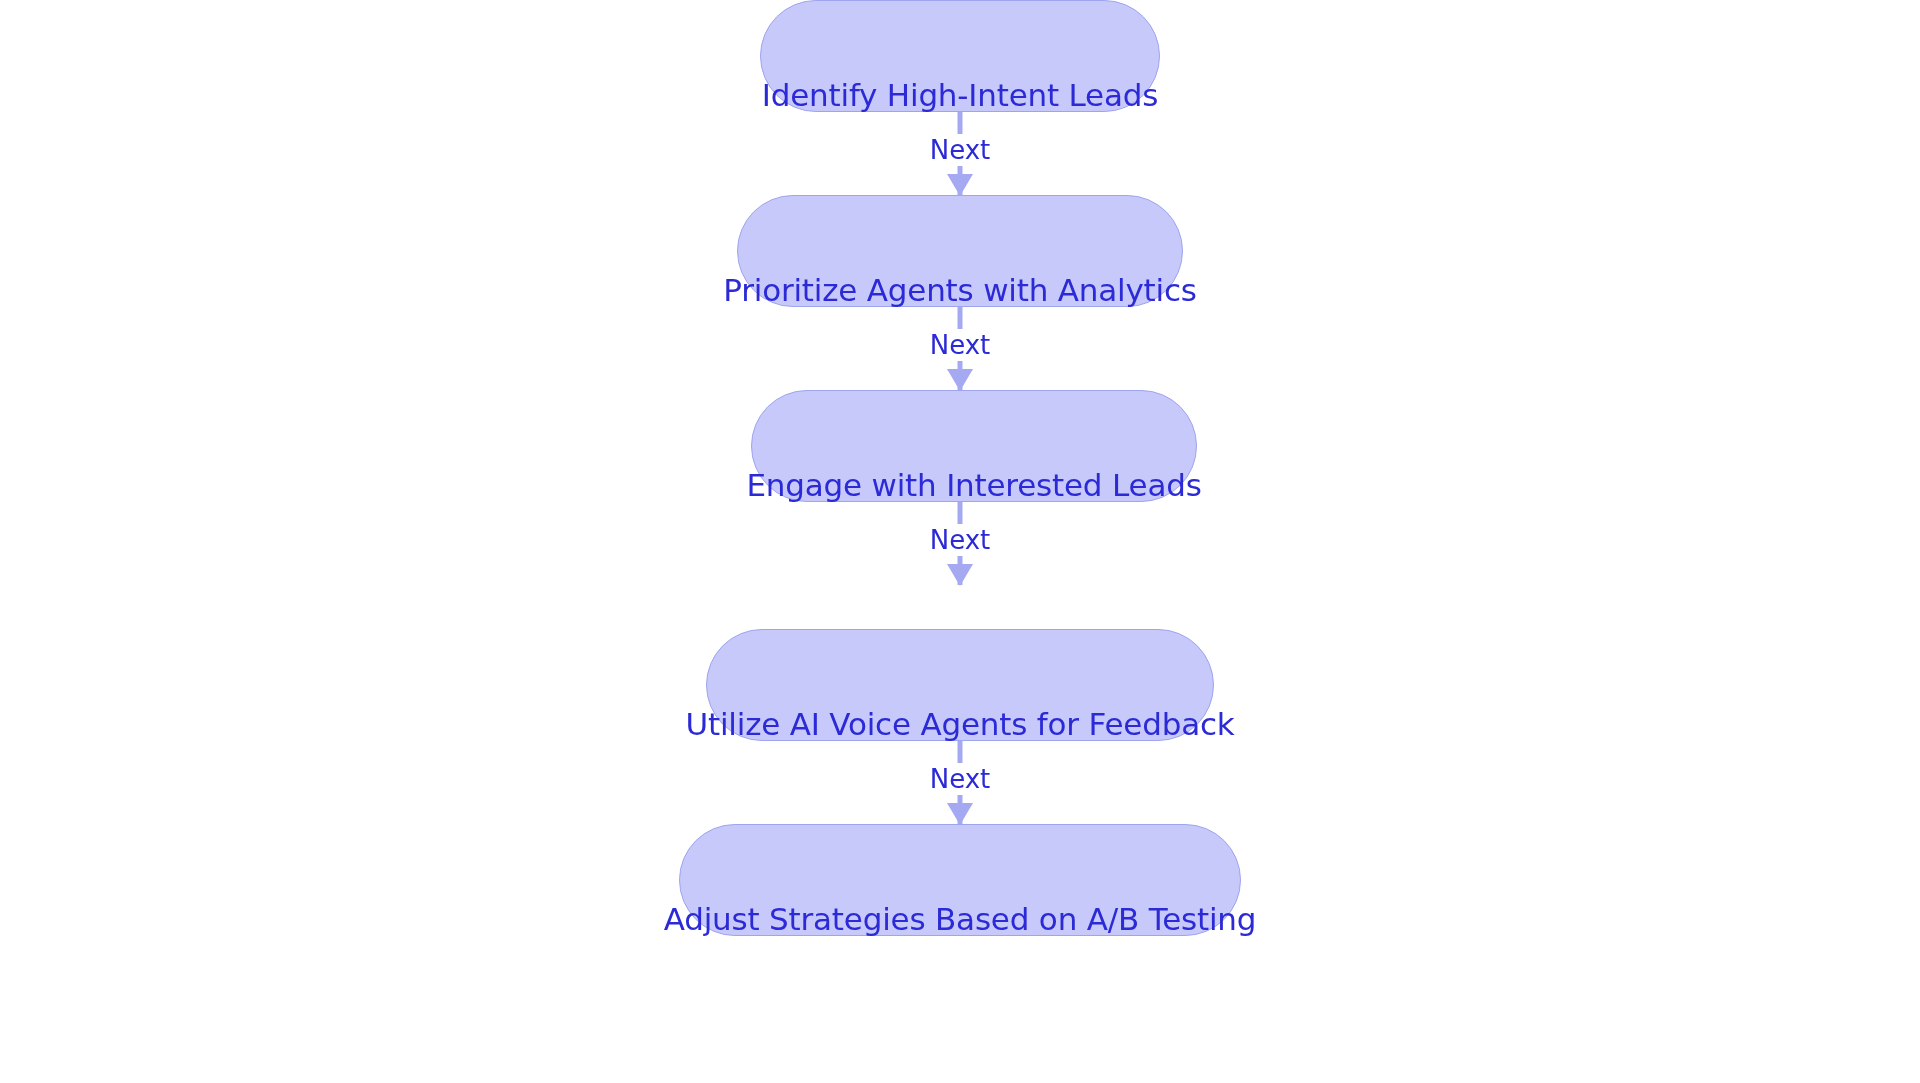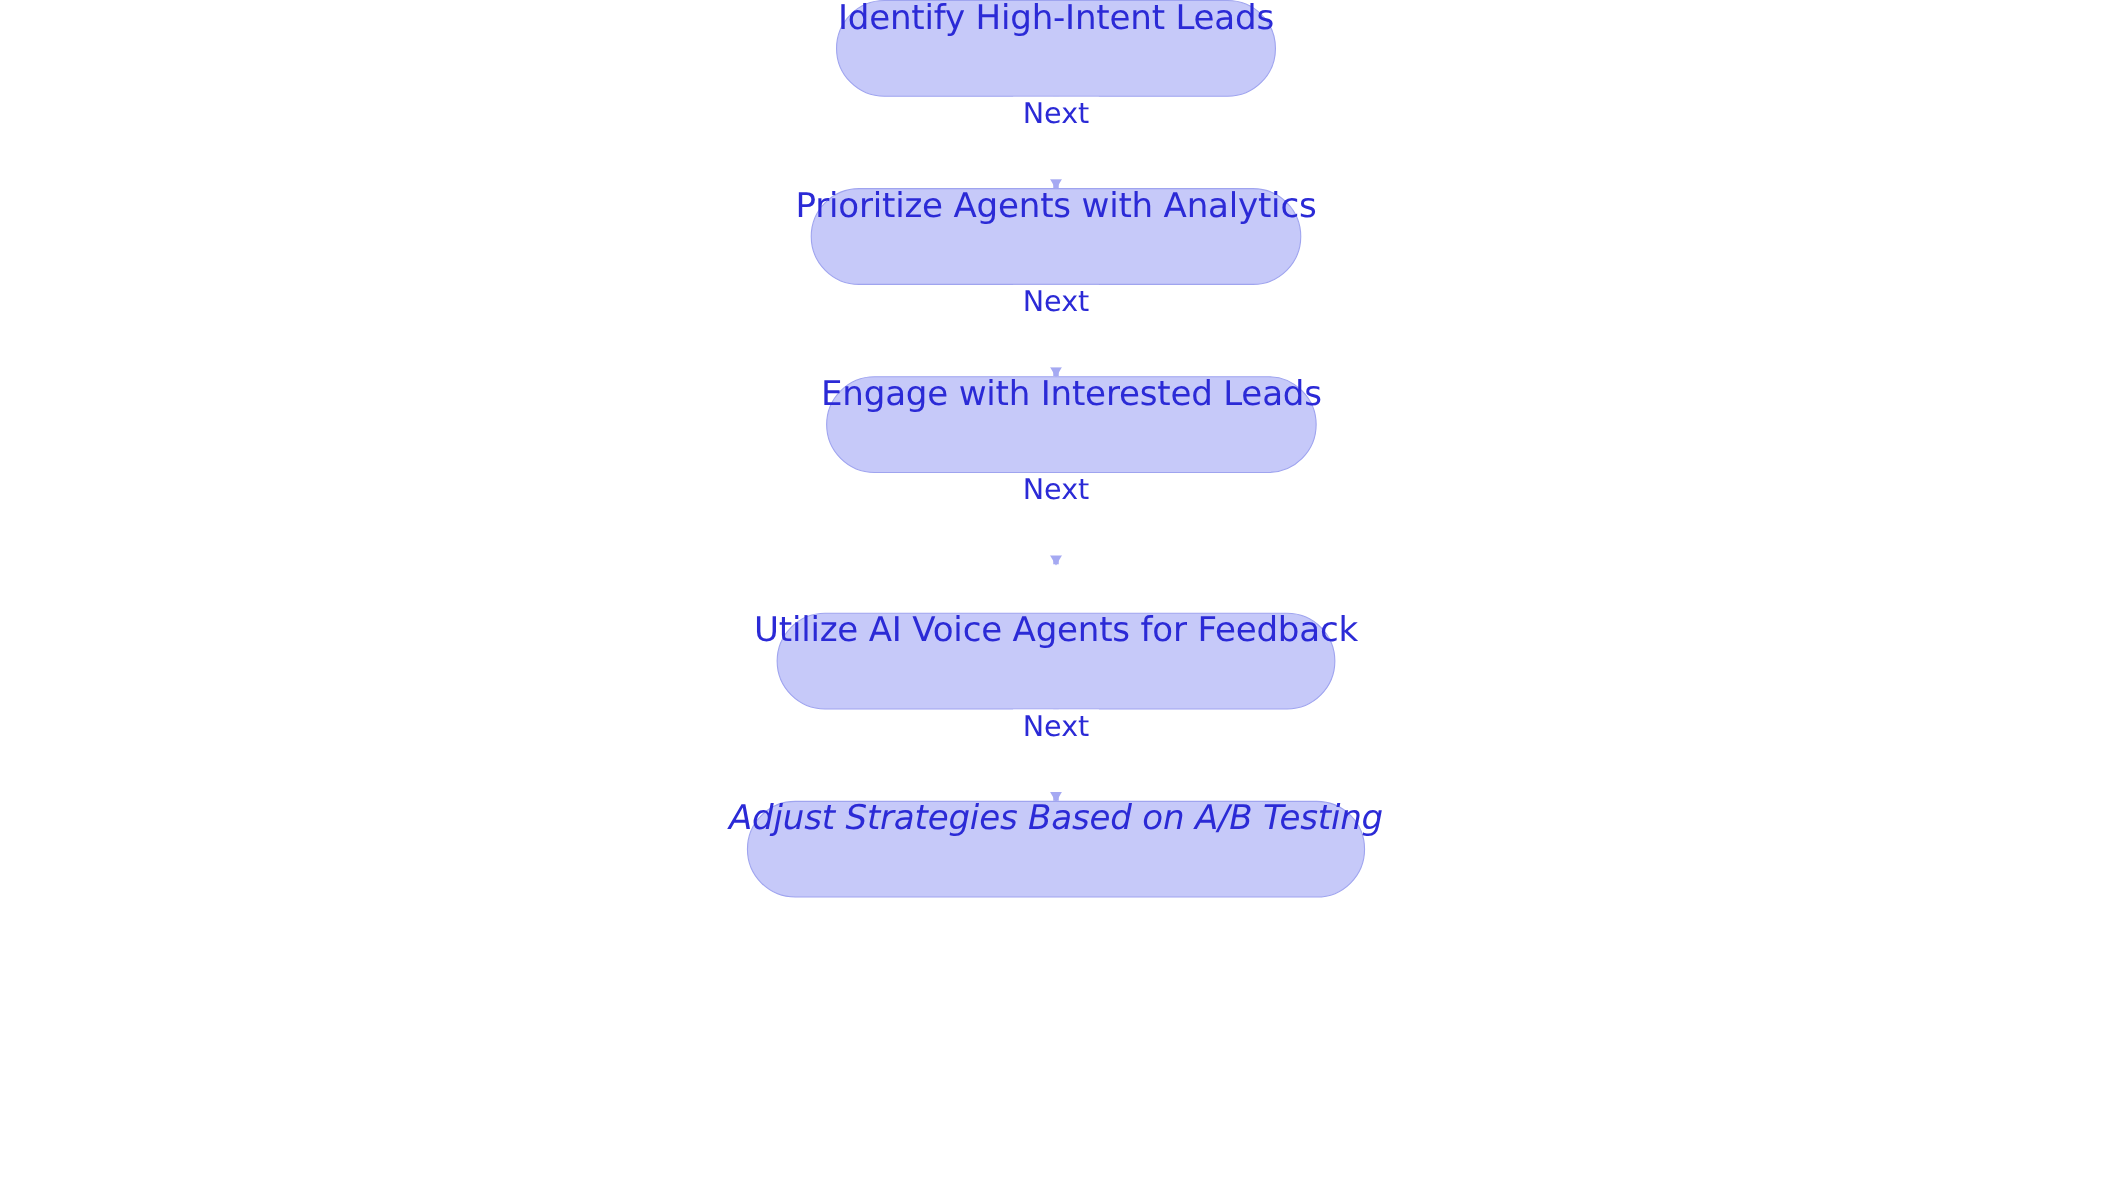--- a/index.html
+++ b/index.html
@@ -28,53 +28,54 @@
     width: 1920px;
     height: 1083px;
     display: flex;
     flex-direction: column;
     align-items: center;
   }
 
   
   .node {
     box-sizing: border-box;
-    height: 88px;
+    height: 112px;
     border-radius: 56px;
     background: #c6c9f9;
     border: 1.6px solid #9fa4ef;
     display: flex;
-    align-items: flex-start;
+    align-items: flex-end;
     justify-content: center;
     flex: none;
   }
 
   .node-label {
     color: #2b2ad6;
     font-size: 31px;
     font-family: "DejaVu Sans", sans-serif;
     font-weight: 400;
     letter-spacing: -0.2px;
     white-space: nowrap;
     line-height: 1;
   }
 
   .node-w1 { width: 400px; }
   .node-w2 { width: 446px; }
   .node-w3 { width: 446px; margin-left: 28px; }
   .node-w4 { width: 508px; margin-top: 44px; }
-  .node-w5 { width: 562px; font-style: italic; }
+  .node-w5 { width: 562px; }
 
   
   .connector {
     position: relative;
     width: 160px;
     height: 83px;
     flex: none;
     display: flex;
+    align-items: center;
     justify-content: center;
   }
 
   .connector-line {
     position: absolute;
     left: 50%;
     top: 0;
     transform: translateX(-50%);
     width: 5px;
     height: 83px;

